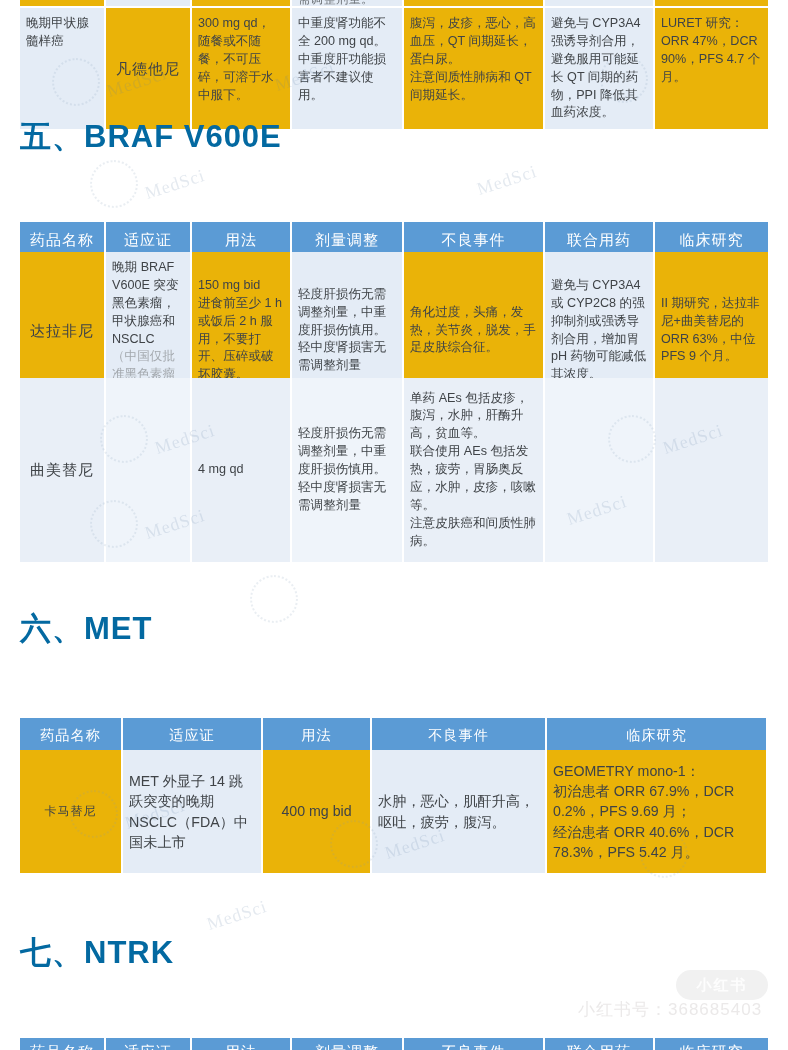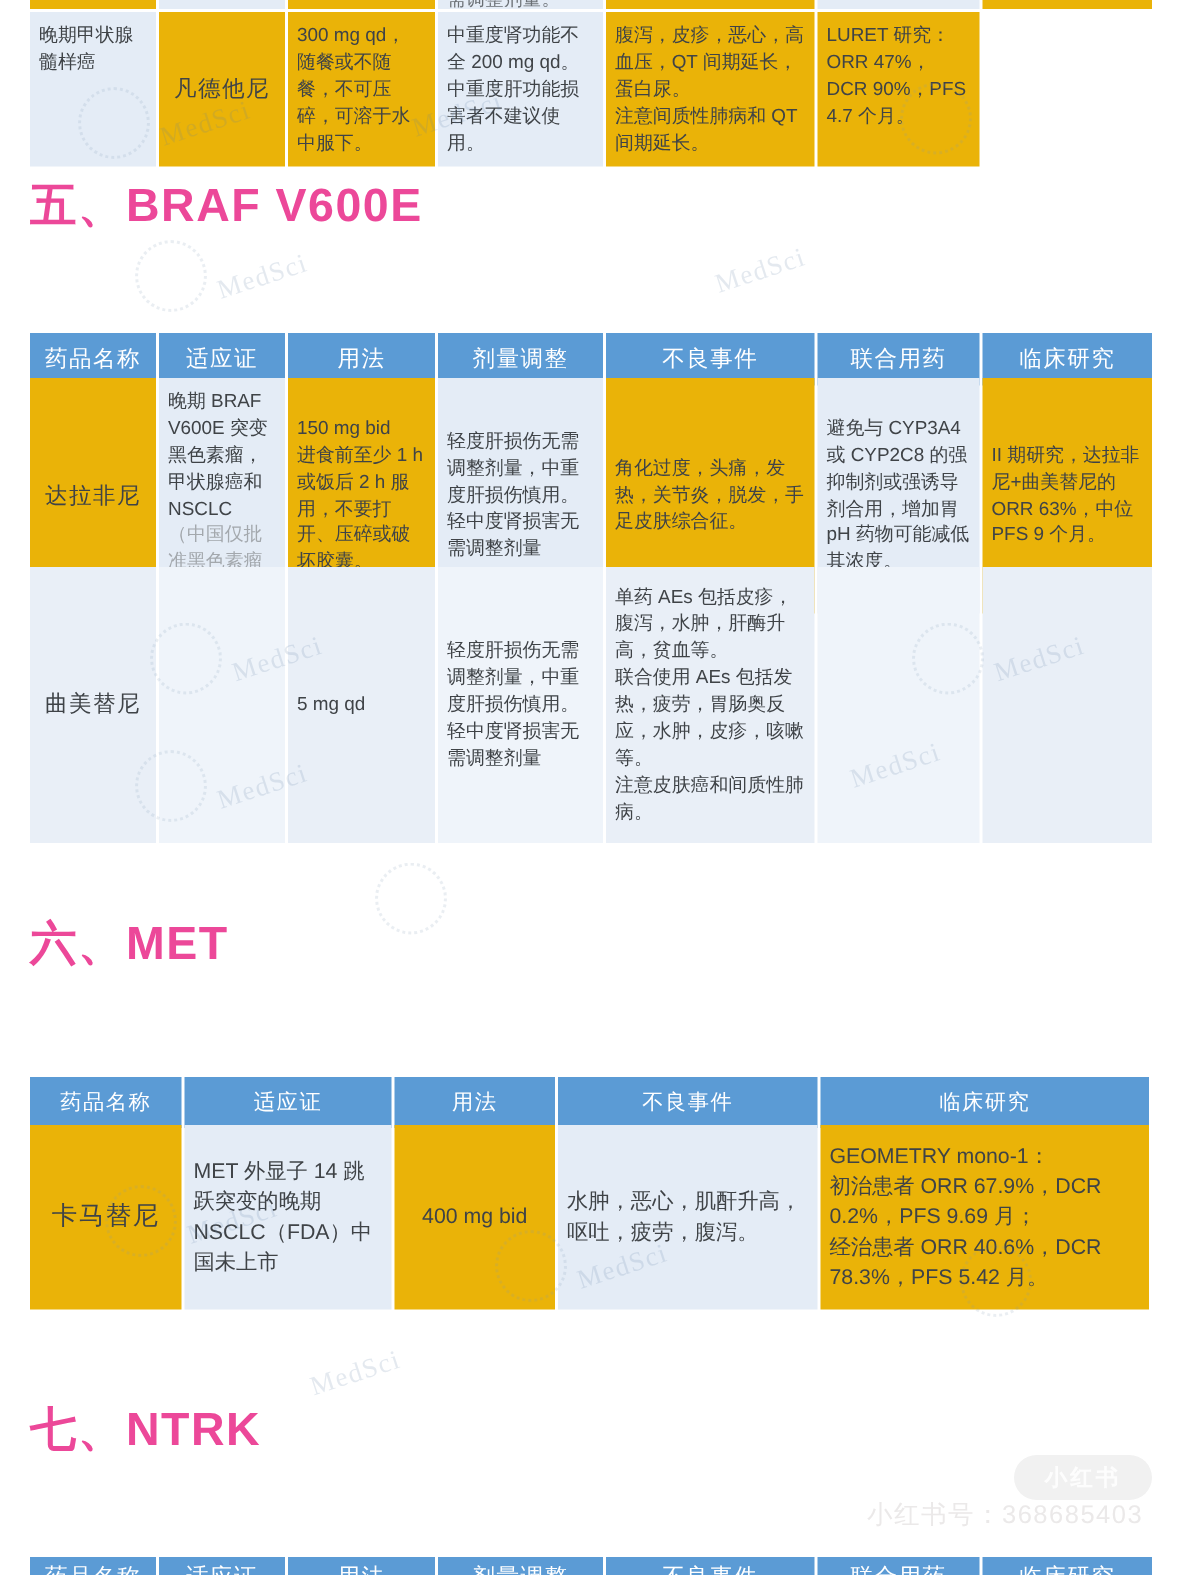--- a/index.html
+++ b/index.html
@@ -23,34 +23,34 @@
     padding:7px 6px;box-sizing:border-box;
     font-size:12.6px;line-height:1.42;white-space:pre-line;
     display:flex;flex-direction:column;justify-content:center;
   }
   .c-odd{background:#eab308;}
   .c-even{background:#e4ecf6;}
   .lite .c-odd{background:#e9eff7;}
   .lite .c-even{background:#eff4fa;}
   .namecell{align-items:center;justify-content:center;font-size:15px;letter-spacing:1px;}
   .met .cell{font-size:14.2px;}
-  .met .namecell{font-size:17px;}
+  .met .namecell{font-size:12px;}
   .topalign{justify-content:flex-start;}
   .graynote{color:#a3a8ad;}
   
   .sliver{height:6px;overflow:hidden;margin-top:0;}
   .sliver .cell{padding:0 6px;height:6px;justify-content:flex-start;}
   .sliver .frag{display:block;transform:translateY(-9px);font-size:12.6px;color:#6a6f74;}
   
   .clipwrap{position:absolute;left:20px;height:12px;overflow:hidden;}
   .clipwrap .thead .cell{height:28px;}
   
   .heading{
     position:absolute;left:20px;
-    font-size:31px;font-weight:bold;color:#ec4899;letter-spacing:1px;
+    font-size:31px;font-weight:bold;color:#0369a1;letter-spacing:1px;
   }
   
   .wm{position:absolute;opacity:0.16;pointer-events:none;}
   .wm .ring{
     display:inline-block;width:44px;height:44px;border:2px dotted #7f9ab5;
     border-radius:50%;vertical-align:middle;
   }
   .wm .wmtext{
     display:inline-block;font-family:"Liberation Serif","DejaVu Serif",serif;
     font-size:18px;color:#5d7da3;transform:rotate(-18deg);letter-spacing:1px;
@@ -84,20 +84,21 @@
     </div>
     <div class="trow cols7" style="height:95px;">
       <div class="cell c-even topalign">晚期甲状腺髓样癌</div>
       <div class="cell c-odd namecell">凡德他尼</div>
       <div class="cell c-odd topalign">300 mg qd，
 随餐或不随餐，不可压碎，可溶于水中服下。</div>
       <div class="cell c-even topalign">中重度肾功能不全 200 mg qd。
 中重度肝功能损害者不建议使用。</div>
       <div class="cell c-odd topalign">腹泻，皮疹，恶心，高血压，QT 间期延长，蛋白尿。
 注意间质性肺病和 QT 间期延长。</div>
+      <div class="cell c-even topalign">避免与 CYP3A4 强诱导剂合用，避免服用可能延长 QT 间期的药物，PPI 降低其血药浓度。</div>
       <div class="cell c-odd topalign">LURET 研究：
 ORR 47%，DCR 90%，PFS 4.7 个月。</div>
     </div>
   </div>
 
   <div class="heading" style="top:116px;">五、BRAF V600E</div>
 
   <div class="tbl" style="top:220px;">
     <div class="trow cols7 thead" style="height:28px;">
       <div class="cell">药品名称</div>
@@ -115,21 +116,21 @@
 进食前至少 1 h 或饭后 2 h 服用，不要打开、压碎或破坏胶囊。</div>
       <div class="cell c-even">轻度肝损伤无需调整剂量，中重度肝损伤慎用。
 轻中度肾损害无需调整剂量</div>
       <div class="cell c-odd">角化过度，头痛，发热，关节炎，脱发，手足皮肤综合征。</div>
       <div class="cell c-even">避免与 CYP3A4 或 CYP2C8 的强抑制剂或强诱导剂合用，增加胃 pH 药物可能减低其浓度。</div>
       <div class="cell c-odd">II 期研究，达拉非尼+曲美替尼的 ORR 63%，中位 PFS 9 个月。</div>
     </div>
     <div class="trow cols7 lite" style="height:184px;">
       <div class="cell c-odd namecell">曲美替尼</div>
       <div class="cell c-even"></div>
-      <div class="cell c-odd">5 mg qd</div>
+      <div class="cell c-odd">4 mg qd</div>
       <div class="cell c-even">轻度肝损伤无需调整剂量，中重度肝损伤慎用。
 轻中度肾损害无需调整剂量</div>
       <div class="cell c-odd">单药 AEs 包括皮疹，腹泻，水肿，肝酶升高，贫血等。
 联合使用 AEs 包括发热，疲劳，胃肠奥反应，水肿，皮疹，咳嗽等。
 注意皮肤癌和间质性肺病。</div>
       <div class="cell c-even"></div>
       <div class="cell c-odd"></div>
     </div>
   </div>
 

